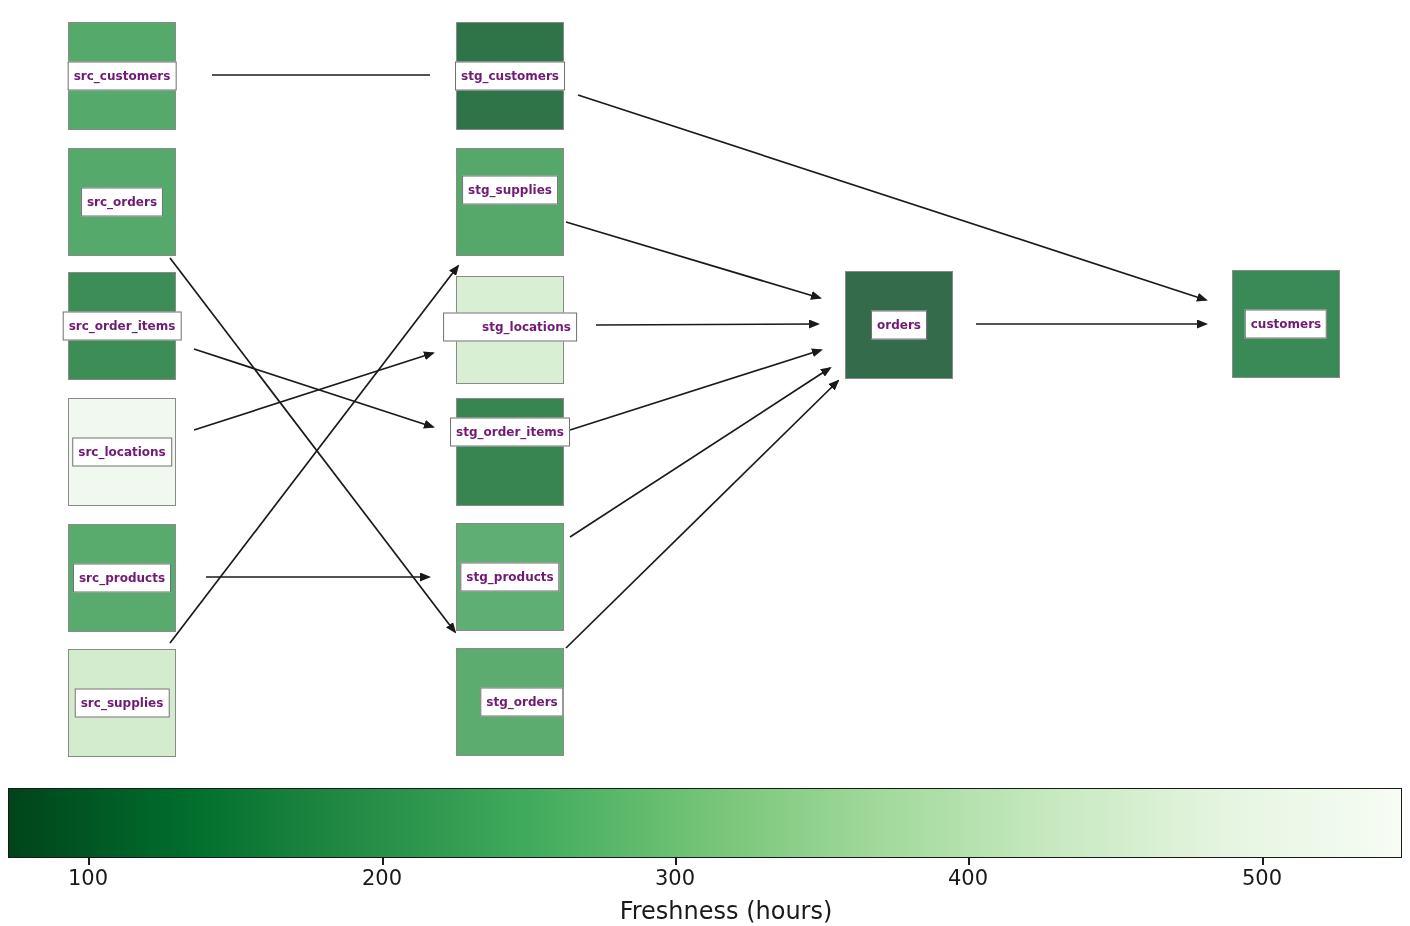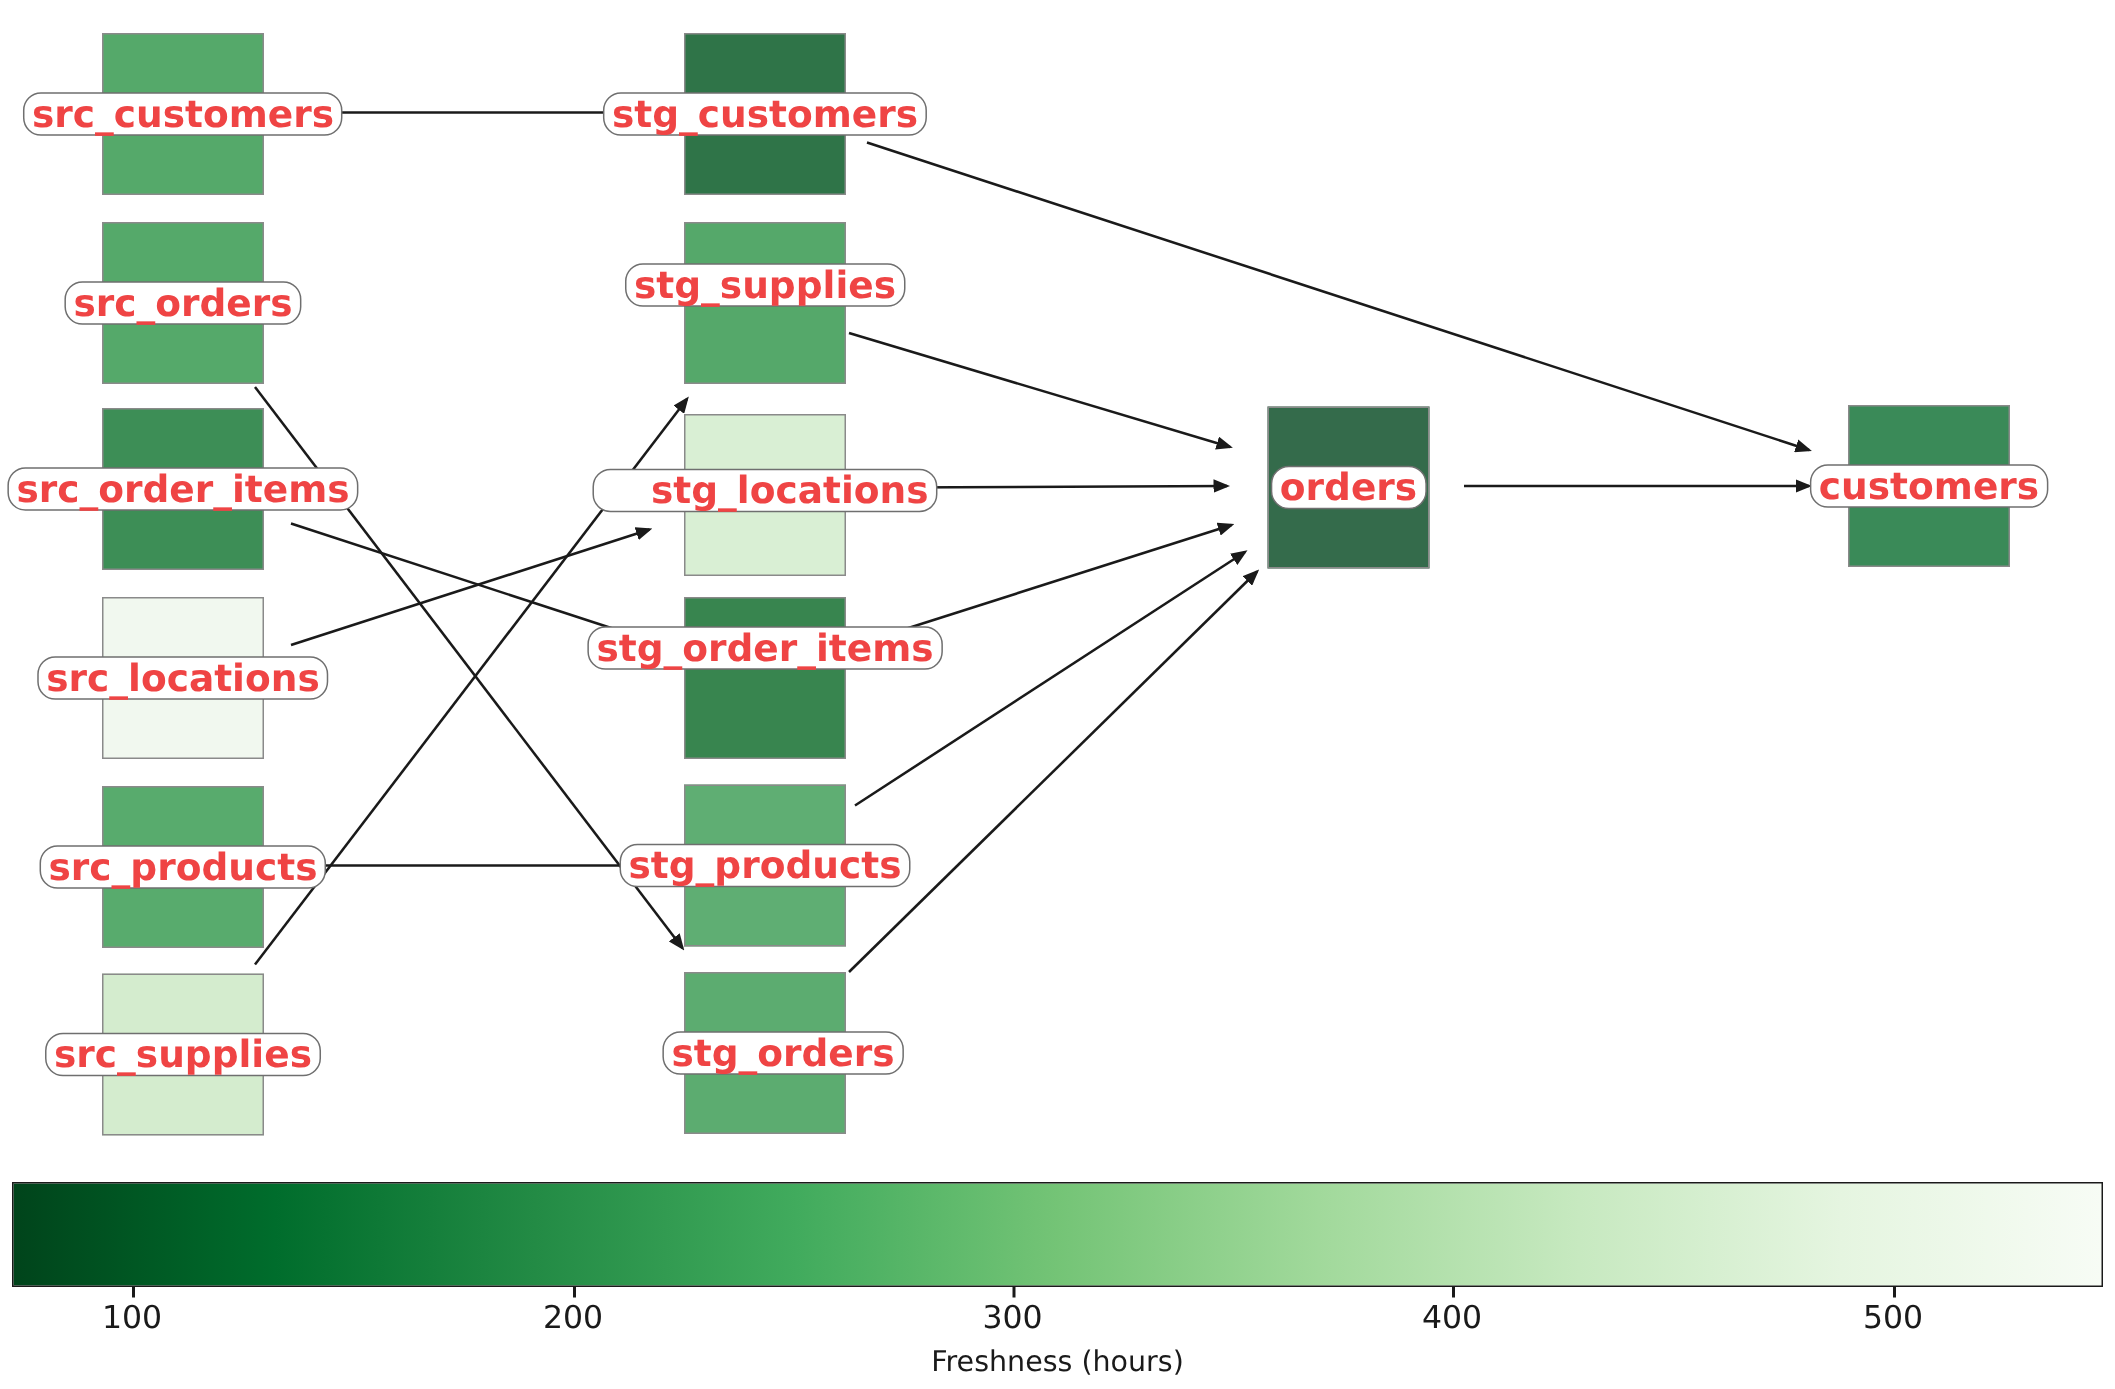--- a/index.html
+++ b/index.html
@@ -1,26 +1,26 @@
 <!DOCTYPE html>
 <html><head>
 <meta charset="utf-8">
 <style>
   html,body{margin:0;padding:0;background:#ffffff;}
   .canvas{position:relative;width:1410px;height:926px;background:#ffffff;overflow:hidden;
           font-family:"DejaVu Sans","Liberation Sans",sans-serif;}
   .edges{position:absolute;left:0;top:0;width:1410px;height:926px;}
   .nodebox{position:absolute;width:108px;height:108px;border:1.5px solid #8a8a8a;box-sizing:border-box;}
   .nodelabel{position:absolute;transform:translate(-50%,-50%);background:#ffffff;
-             border:1.5px solid #6f6f6f;border-radius:12px;padding:1px 5px;
-             font-size:25px;font-weight:bold;color:#ef4444;white-space:nowrap;line-height:25px;}
+             border:1.5px solid #6f6f6f;border-radius:0;padding:1px 5px;
+             font-size:12px;font-weight:bold;color:#701a75;white-space:nowrap;line-height:25px;}
   .cbar{position:absolute;left:8px;top:788px;width:1394px;height:70px;border:1px solid #1a1a1a;box-sizing:border-box;}
   .tick{position:absolute;top:858px;width:1.5px;height:7px;background:#1a1a1a;}
   .ticklabel{position:absolute;top:866px;transform:translateX(-50%);font-size:21px;color:#1a1a1a;}
-  .axislabel{position:absolute;top:897px;left:705px;transform:translateX(-50%);font-size:19px;color:#1a1a1a;}
+  .axislabel{position:absolute;top:897px;left:726px;transform:translateX(-50%);font-size:24px;color:#1a1a1a;}
 </style>
 </head>
 <body>
 
 <div class="canvas">
 
   <svg class="edges" viewBox="0 0 1410 926">
     <defs>
       <marker id="arrow" markerWidth="11" markerHeight="9" refX="9" refY="4.5" orient="auto" markerUnits="userSpaceOnUse">
         <path d="M0,0 L11,4.5 L0,9 z" fill="#1a1a1a"></path>

